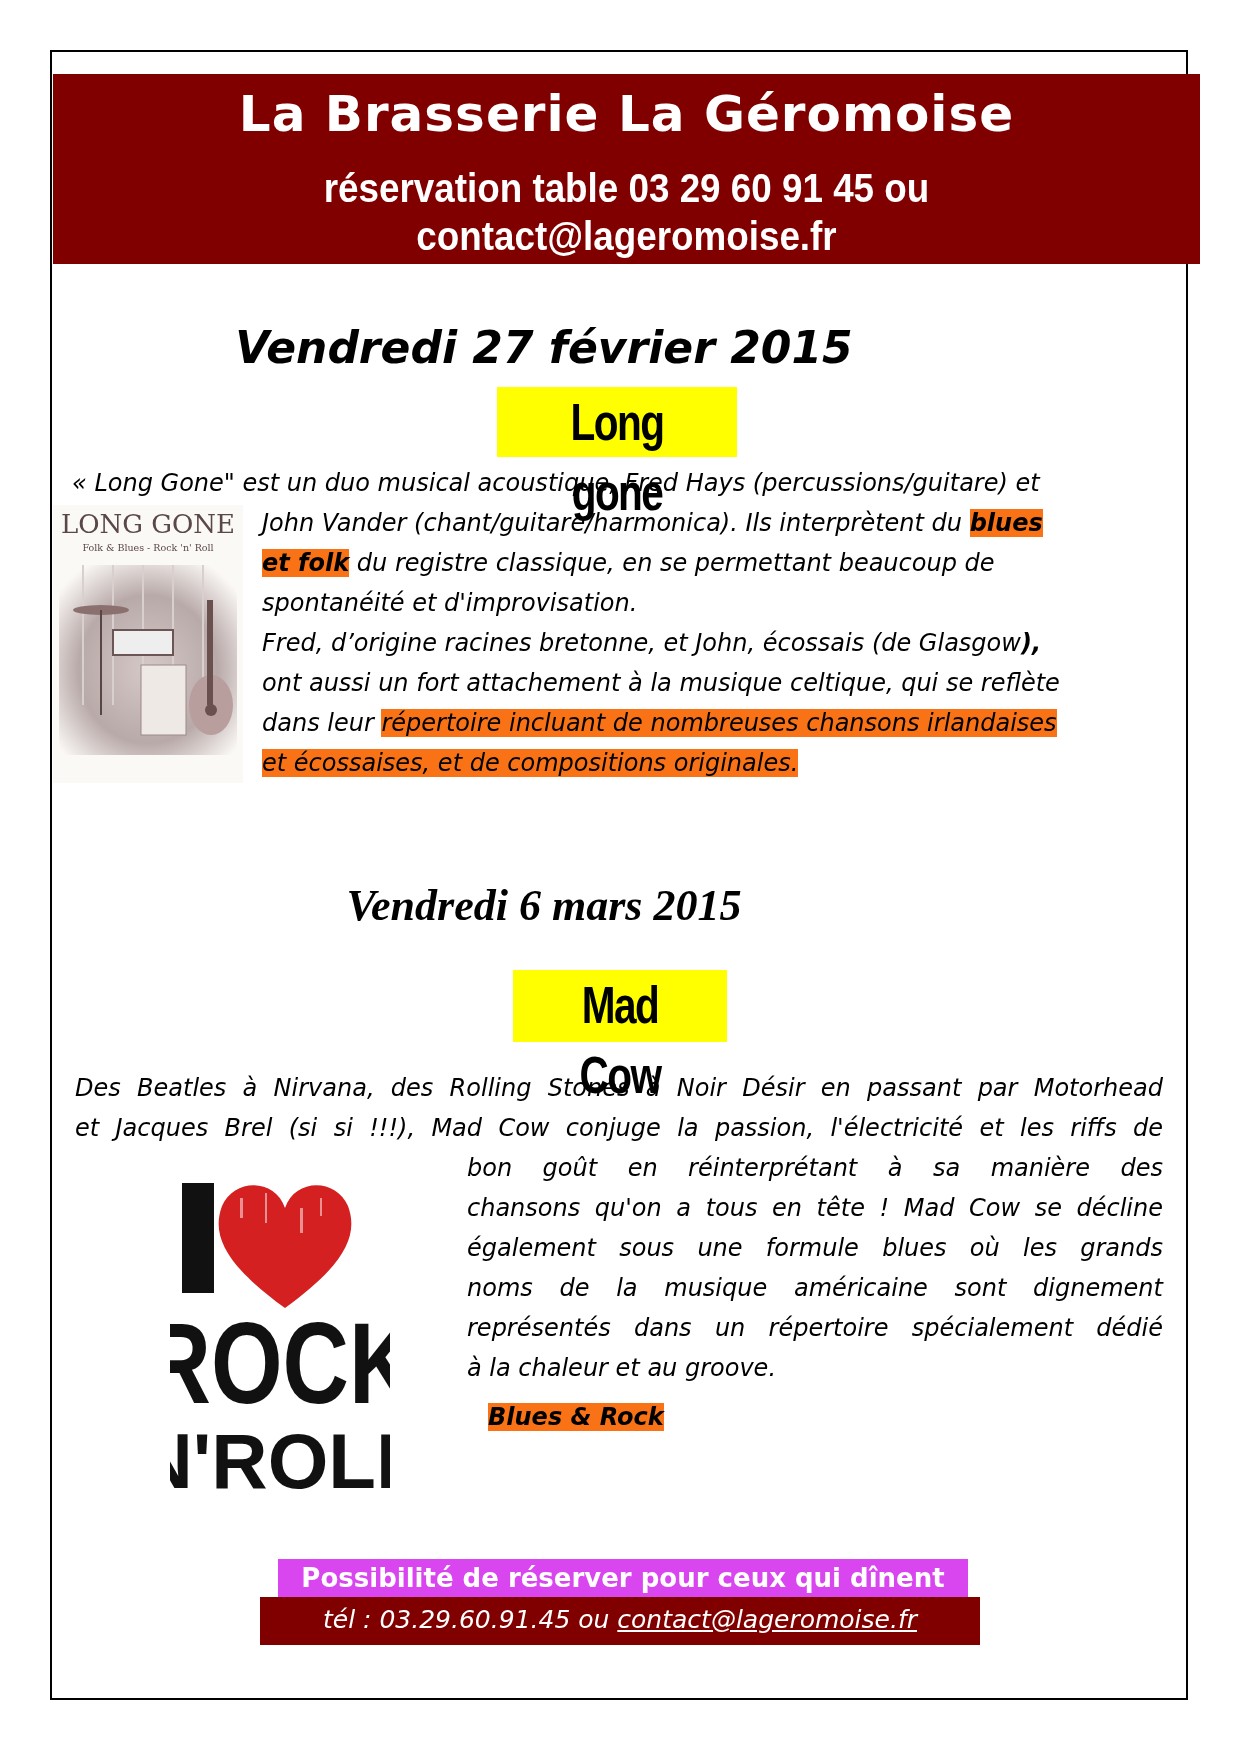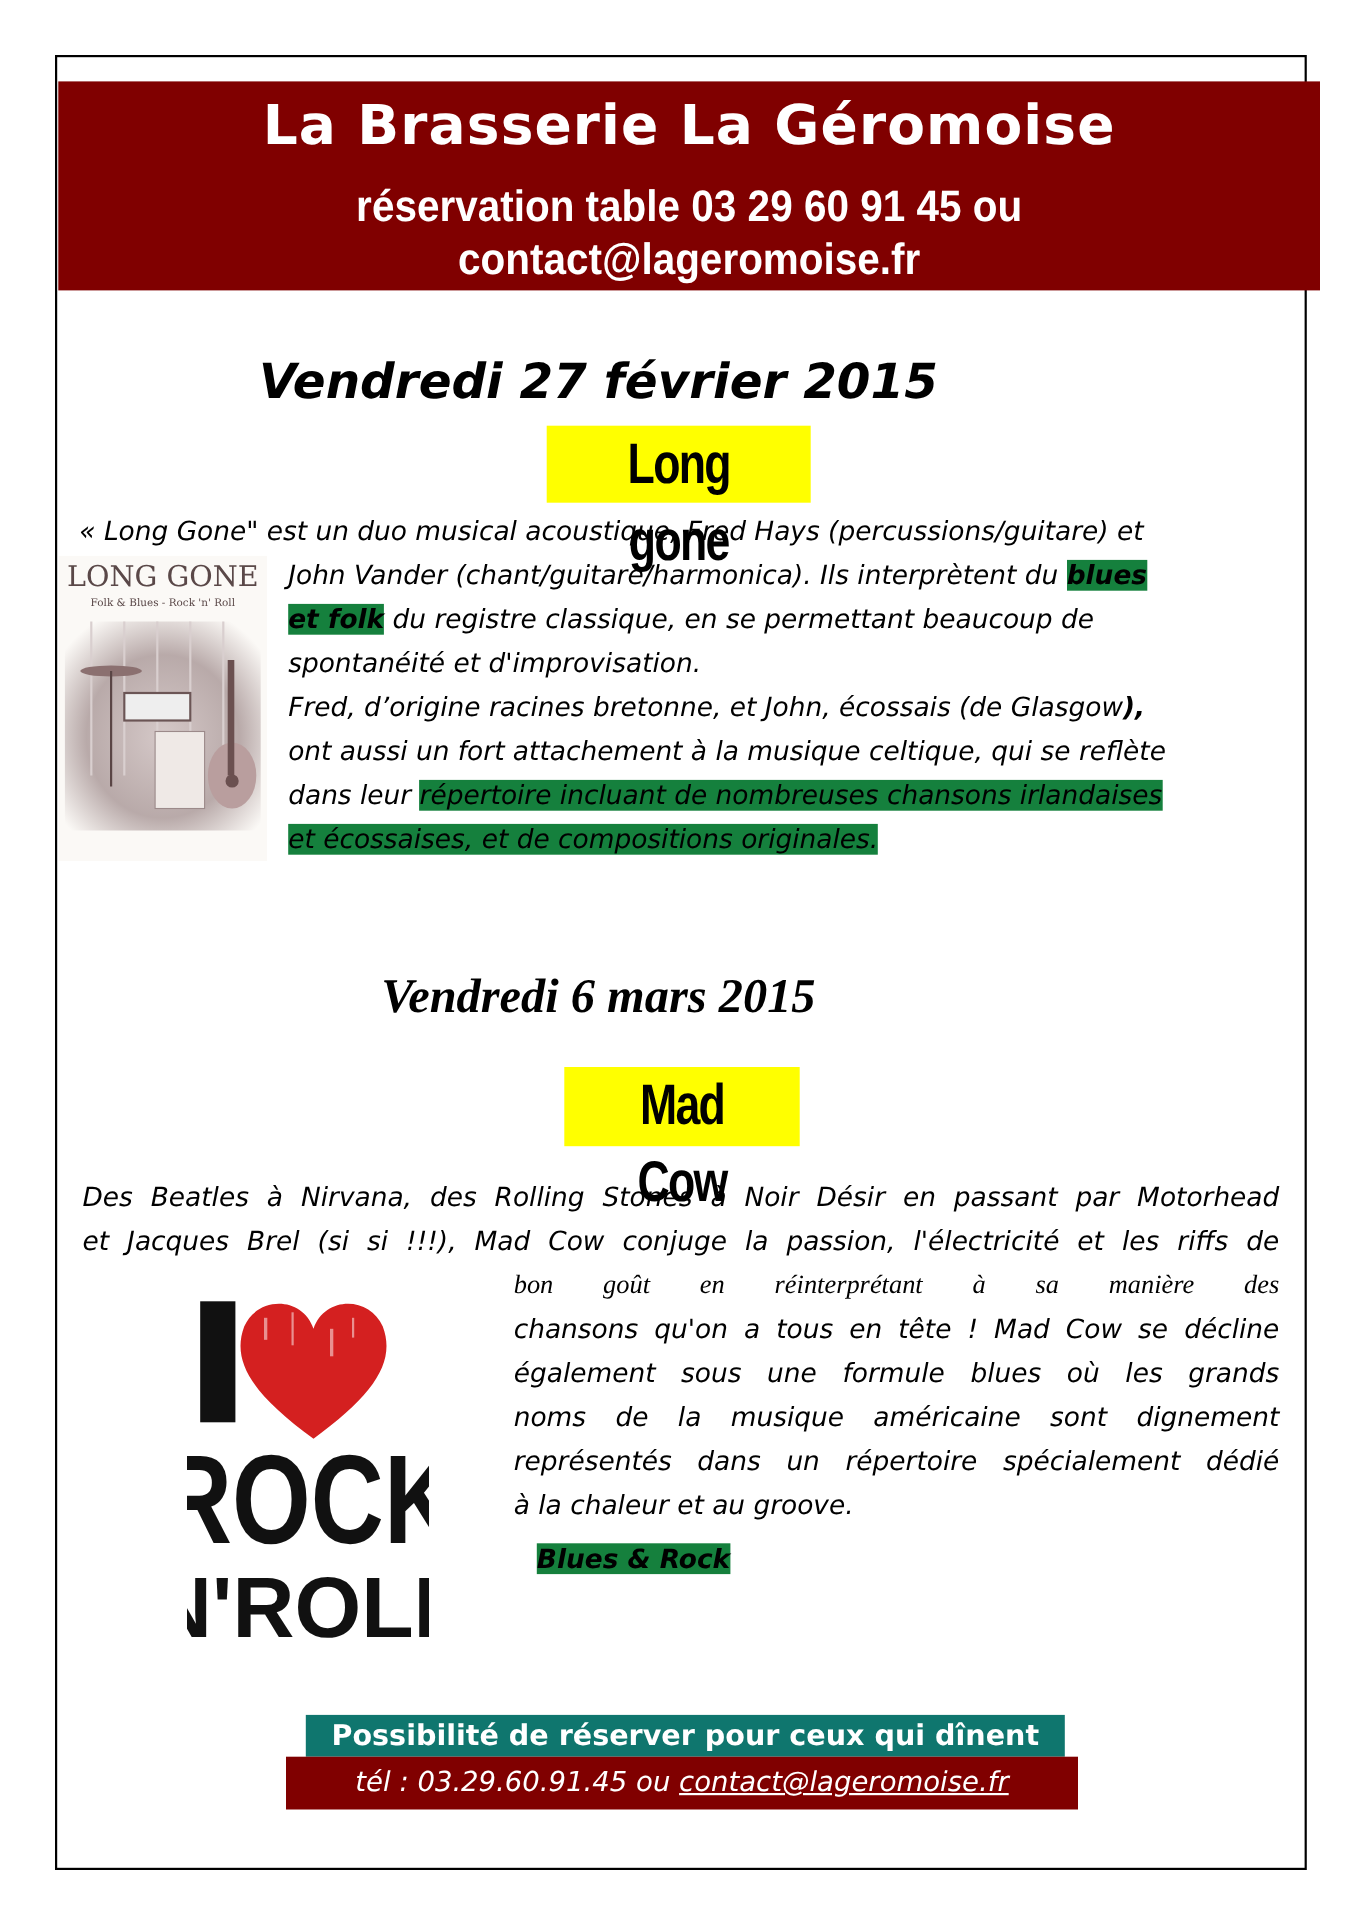--- a/index.html
+++ b/index.html
@@ -6,24 +6,24 @@
   body { width:1240px; height:1754px; position:relative; overflow:hidden; font-family:"DejaVu Sans", sans-serif; color:#000; }
   .page-border { position:absolute; left:50px; top:50px; width:1138px; height:1650px; border:2px solid #000; box-sizing:border-box; }
   .header-band { position:absolute; left:53px; top:74px; width:1115px; height:190px; background:#800000; color:#fff; text-align:center;padding-left:32px; }
   .header-title { position:absolute; left:0; right:0; top:10px; font-family:"DejaVu Sans", sans-serif; font-weight:bold; font-size:50px; letter-spacing:1px; line-height:60px; }
   .header-line { position:absolute; left:0; right:0; font-family:"Liberation Sans", sans-serif; font-weight:bold; font-size:40px; line-height:48px; transform:scaleX(0.92); }
   .date-heading { position:absolute; left:0; width:1088px; text-align:center; font-family:"DejaVu Sans", sans-serif; font-weight:bold; font-style:italic; font-size:44px; line-height:52px; }
   .band-name { position:absolute; background:#ffff00; font-family:"Liberation Sans", sans-serif; font-weight:bold; font-size:52px; line-height:70px; text-align:center; letter-spacing:-2px; transform-origin:center; }
   .band-name span { display:inline-block; transform:scaleX(0.78); }
   .line { position:absolute; font-family:"DejaVu Sans", sans-serif; font-style:italic; font-size:24px; line-height:40px; white-space:nowrap; }
   .just { text-align:justify; text-align-last:justify; white-space:normal; }
-  .hl { background:#15803d; }
+  .hl { background:#f97316; }
   .b { font-weight:bold; }
   .photo { position:absolute; overflow:hidden; }
-  .footer-l1 { position:absolute; left:278px; top:1559px; width:690px; height:38px; background:#0f766e; color:#fff; font-family:"DejaVu Sans", sans-serif; font-weight:bold; font-size:26px; line-height:38px; text-align:center; white-space:nowrap; }
+  .footer-l1 { position:absolute; left:278px; top:1559px; width:690px; height:38px; background:#d946ef; color:#fff; font-family:"DejaVu Sans", sans-serif; font-weight:bold; font-size:26px; line-height:38px; text-align:center; white-space:nowrap; }
   .footer-l2 { position:absolute; left:260px; top:1597px; width:720px; height:48px; background:#800000; color:#fff; font-family:"DejaVu Sans", sans-serif; font-style:italic; font-size:25px; line-height:46px; text-align:center; white-space:nowrap; }
   .footer-l2 a { color:#fff; text-decoration:underline; }
 </style>
 </head>
 <body>
 
 <div class="page-border"></div>
 
 <div class="header-band">
   <div class="header-title">La Brasserie La Géromoise</div>
@@ -71,21 +71,21 @@
 <div class="line" style="left:262px; top:623px;"><span>Fred, d’origine racines bretonne, et John, écossais (de Glasgow</span><span class="b">),</span></div>
 <div class="line" style="left:262px; top:663px;">ont aussi un fort attachement à la musique celtique, qui se reflète</div>
 <div class="line" style="left:262px; top:703px;"><span>dans leur </span><span class="hl">répertoire incluant  de nombreuses chansons irlandaises</span></div>
 <div class="line" style="left:262px; top:743px;"><span class="hl">et écossaises, et  de compositions originales.</span></div>
 
 <div class="date-heading" style="top:880px;font-family:Liberation Serif, serif;">Vendredi 6 mars 2015</div>
 <div class="band-name" style="left:513px; top:970px; width:214px; height:72px;"><span>Mad Cow</span></div>
 
 <div class="line just" style="left:75px; top:1068px; width:1088px;">Des Beatles à Nirvana, des Rolling Stones à Noir Désir en passant par Motorhead</div>
 <div class="line just" style="left:75px; top:1108px; width:1088px;">et Jacques Brel (si si !!!), Mad Cow conjuge la passion, l'électricité et les riffs de</div>
-<div class="line just" style="left:467px; top:1148px; width:696px;font-family:Liberation Serif, serif;">bon goût en réinterprétant à sa manière des</div>
+<div class="line just" style="left:467px; top:1148px; width:696px;">bon goût en réinterprétant à sa manière des</div>
 <div class="line just" style="left:467px; top:1188px; width:696px;">chansons qu'on a tous en tête ! Mad Cow se décline</div>
 <div class="line just" style="left:467px; top:1228px; width:696px;">également sous une formule blues où les grands</div>
 <div class="line just" style="left:467px; top:1268px; width:696px;">noms de la musique américaine sont dignement</div>
 <div class="line just" style="left:467px; top:1308px; width:696px;">représentés dans un répertoire spécialement dédié</div>
 <div class="line" style="left:467px; top:1348px;">à la chaleur et au groove.</div>
 <div class="line" style="left:456px; top:1397px;margin-left:32px;"><span class="hl b">Blues &amp; Rock</span></div>
 
 <div class="photo" style="left:170px; top:1168px; width:220px; height:335px;">
   <svg width="220" height="335" viewBox="0 0 220 335">
     <rect width="220" height="335" fill="#ffffff"></rect>

